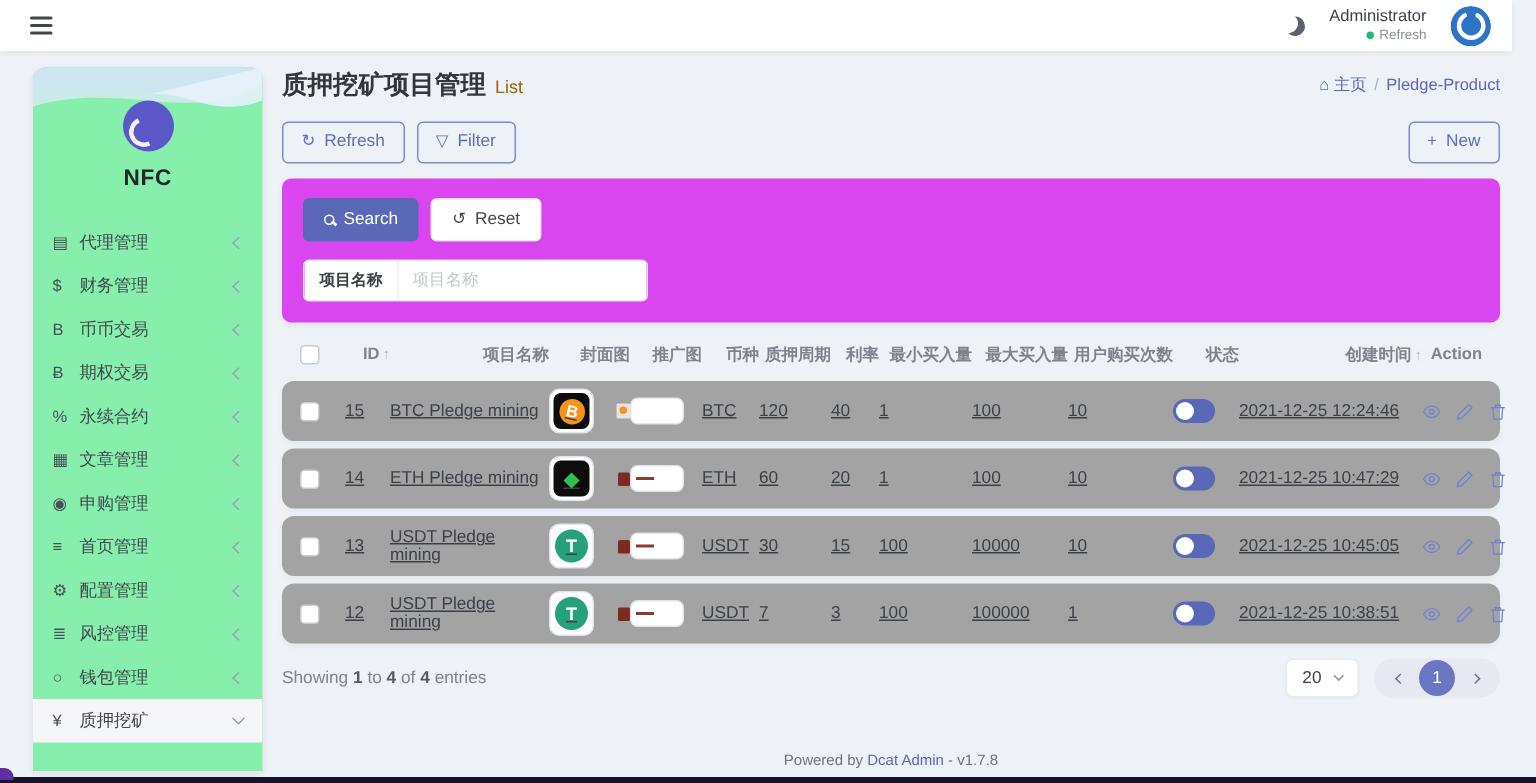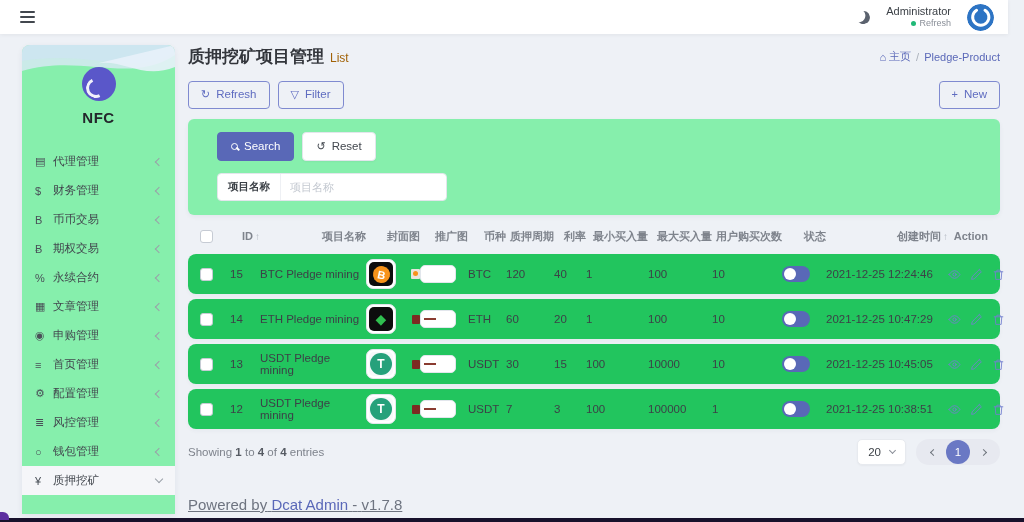--- a/index.html
+++ b/index.html
@@ -54,36 +54,36 @@
   .breadcrumb .sep { color:#aab0ba; }
   .bc-home { cursor:pointer; display:flex; align-items:center; gap:3px; }
   .bc-current { cursor:pointer; }
   
   .toolbar { display:flex; gap:8px; margin-top:13px; }
   .btn { display:inline-flex; align-items:center; gap:6px; font-size:11.5px; border-radius:4px; cursor:pointer; line-height:1; }
   .btn-outline { border:1px solid #7f8ad0; color:#5f6cc0; background:#fff0; padding:7px 12px; background:transparent; }
   .btn-new { margin-left:auto; background:#fff0; }
   .btn .bi { font-size:11px; }
   
-  .card { background:#86efac; border-radius:6px; box-shadow:0 2px 5px rgba(25,42,70,.05); margin-top:10px; padding:13px 29px 14px; }
+  .card { background:#d946ef; border-radius:6px; box-shadow:0 2px 5px rgba(25,42,70,.05); margin-top:10px; padding:13px 14px 14px; }
   .btn-primary { background:#5968b7; color:#fff; padding:8px 13px; border:1px solid #5968b7; }
   .btn-white { background:#fff; color:#42474e; border:1px solid #e3e6ec; padding:8px 13px; box-shadow:0 1px 2px rgba(0,0,0,.04); }
   .mag { width:7px; height:7px; border:1.5px solid #fff; border-radius:50%; position:relative; display:inline-block; }
   .mag::after { content:""; position:absolute; width:4px; height:1.5px; background:#fff; transform:rotate(45deg); right:-3px; bottom:-1px; }
   .filter-row { display:flex; margin-top:12px; }
   .input-group { display:flex; align-items:stretch; border:1px solid #e3e6ec; border-radius:4px; overflow:hidden; height:28px; width:230px; }
   .input-label { background:#fff; font-size:10.5px; font-weight:bold; color:#3c4147; display:flex; align-items:center; padding:0 10px; border-right:1px solid #eef0f4; }
   .input-group input { border:none; outline:none; font-size:11px; padding:0 9px; flex:1; color:#3c4147; font-family:inherit; }
   .input-group input::placeholder { color:#c3c8d0; }
   
   .tbl-grid { display:grid; grid-template-columns:30px 30px 106px 54px 48px 38px 48px 32px 62px 64px 70px 44px 122px 1fr; align-items:center; padding:0 12px; }
   .thead { height:36px; font-size:11px; font-weight:bold; color:#7e838c; margin-top:3px;text-align:right; }
   .thead .sort { color:#b4b9c2; font-weight:normal; margin-left:2px; font-size:10px; }
   .checkbox { width:13px; height:13px; border:1.5px solid #c6cbd4; border-radius:3px; background:#fff; cursor:pointer; }
-  .trow { background:#22c55e; border-radius:8px; height:40px; margin-bottom:5px; box-shadow:0 2px 4px rgba(25,42,70,.04); font-size:11.5px; color:#3c4147; }
+  .trow { background:#a3a3a3; border-radius:8px; height:40px; margin-bottom:5px; box-shadow:0 2px 4px rgba(25,42,70,.04); font-size:11.5px; color:#3c4147;text-decoration:underline; }
   .thumb-box { width:30px; height:30px; border:1px solid #e2e6ec; border-radius:7px; background:#fff; display:flex; align-items:center; justify-content:center; padding:2px; }
   .thumb-inner { width:100%; height:100%; border-radius:5px; display:flex; align-items:center; justify-content:center; }
   .cov-btc { background:#0d0d0d; }
   .cov-btc .coin-circ { width:17px; height:17px; border-radius:50%; background:#f7931a; color:#fff; font-size:11px; font-weight:bold; display:flex; align-items:center; justify-content:center; transform:rotate(12deg); }
   .cov-eth { background:#0d0d0d; color:#2fbf4f; font-size:14px; }
   .cov-usdt { background:#f7f9fa; }
   .cov-usdt .coin-circ { width:22px; height:22px; border-radius:50%; background:#26a17b; color:#fff; font-size:12px; font-weight:bold; display:flex; align-items:center; justify-content:center; }
   .promo-box { width:36px; height:18px; border:1px solid #e2e6ec; border-radius:5px; padding:1px; background:#fff; }
   .promo-inner { width:100%; height:100%; border-radius:3px; position:relative; overflow:hidden; }
   .promo-dark { background:linear-gradient(90deg,#17181c 55%,#23252b 55%); }
@@ -104,21 +104,21 @@
   .pag-right { display:flex; align-items:center; gap:10px; }
   .per-page { background:#fff; border:1px solid #e7eaef; border-radius:5px; height:26px; display:flex; align-items:center; gap:9px; padding:0 10px; font-size:11.5px; color:#3c4147; box-shadow:0 1px 2px rgba(0,0,0,.04); cursor:pointer; }
   .caret { width:5px; height:5px; border-left:1.5px solid #8a8f98; border-bottom:1.5px solid #8a8f98; transform:rotate(-45deg); margin-top:-3px; }
   .pager { background:#e7e9f0; border-radius:14px; height:26px; display:flex; align-items:center; padding:0 6px; gap:2px; }
   .pager .pchev { width:22px; height:22px; display:flex; align-items:center; justify-content:center; cursor:pointer; }
   .pchev i { width:5px; height:5px; border-left:1.5px solid #6f757d; border-bottom:1.5px solid #6f757d; display:block; }
   .pchev .left { transform:rotate(45deg); }
   .pchev .right { transform:rotate(-135deg); }
   .pnum { width:24px; height:24px; border-radius:50%; background:#6a78c4; color:#fff; font-size:11.5px; display:flex; align-items:center; justify-content:center; cursor:pointer; }
   
-  .footer { position:absolute; left:188px; right:24px; bottom:9px; font-size:15px; color:#6e7480;text-decoration:underline; }
+  .footer { position:absolute; left:188px; right:24px; bottom:9px; text-align:center; font-size:10px; color:#6e7480; }
   .footer a { color:#5a68b8; text-decoration:none; cursor:pointer; }
   
   .bottom-strip { position:absolute; left:0; right:0; bottom:0; height:4px; background:#17112b; }
   .corner-blob { position:absolute; left:0; bottom:2px; width:9px; height:8px; background:#5d2fa0; border-radius:0 6px 0 0; }
 </style>
 </head>
 <body>
 
 <div class="navbar">
   <div class="hamburger">

